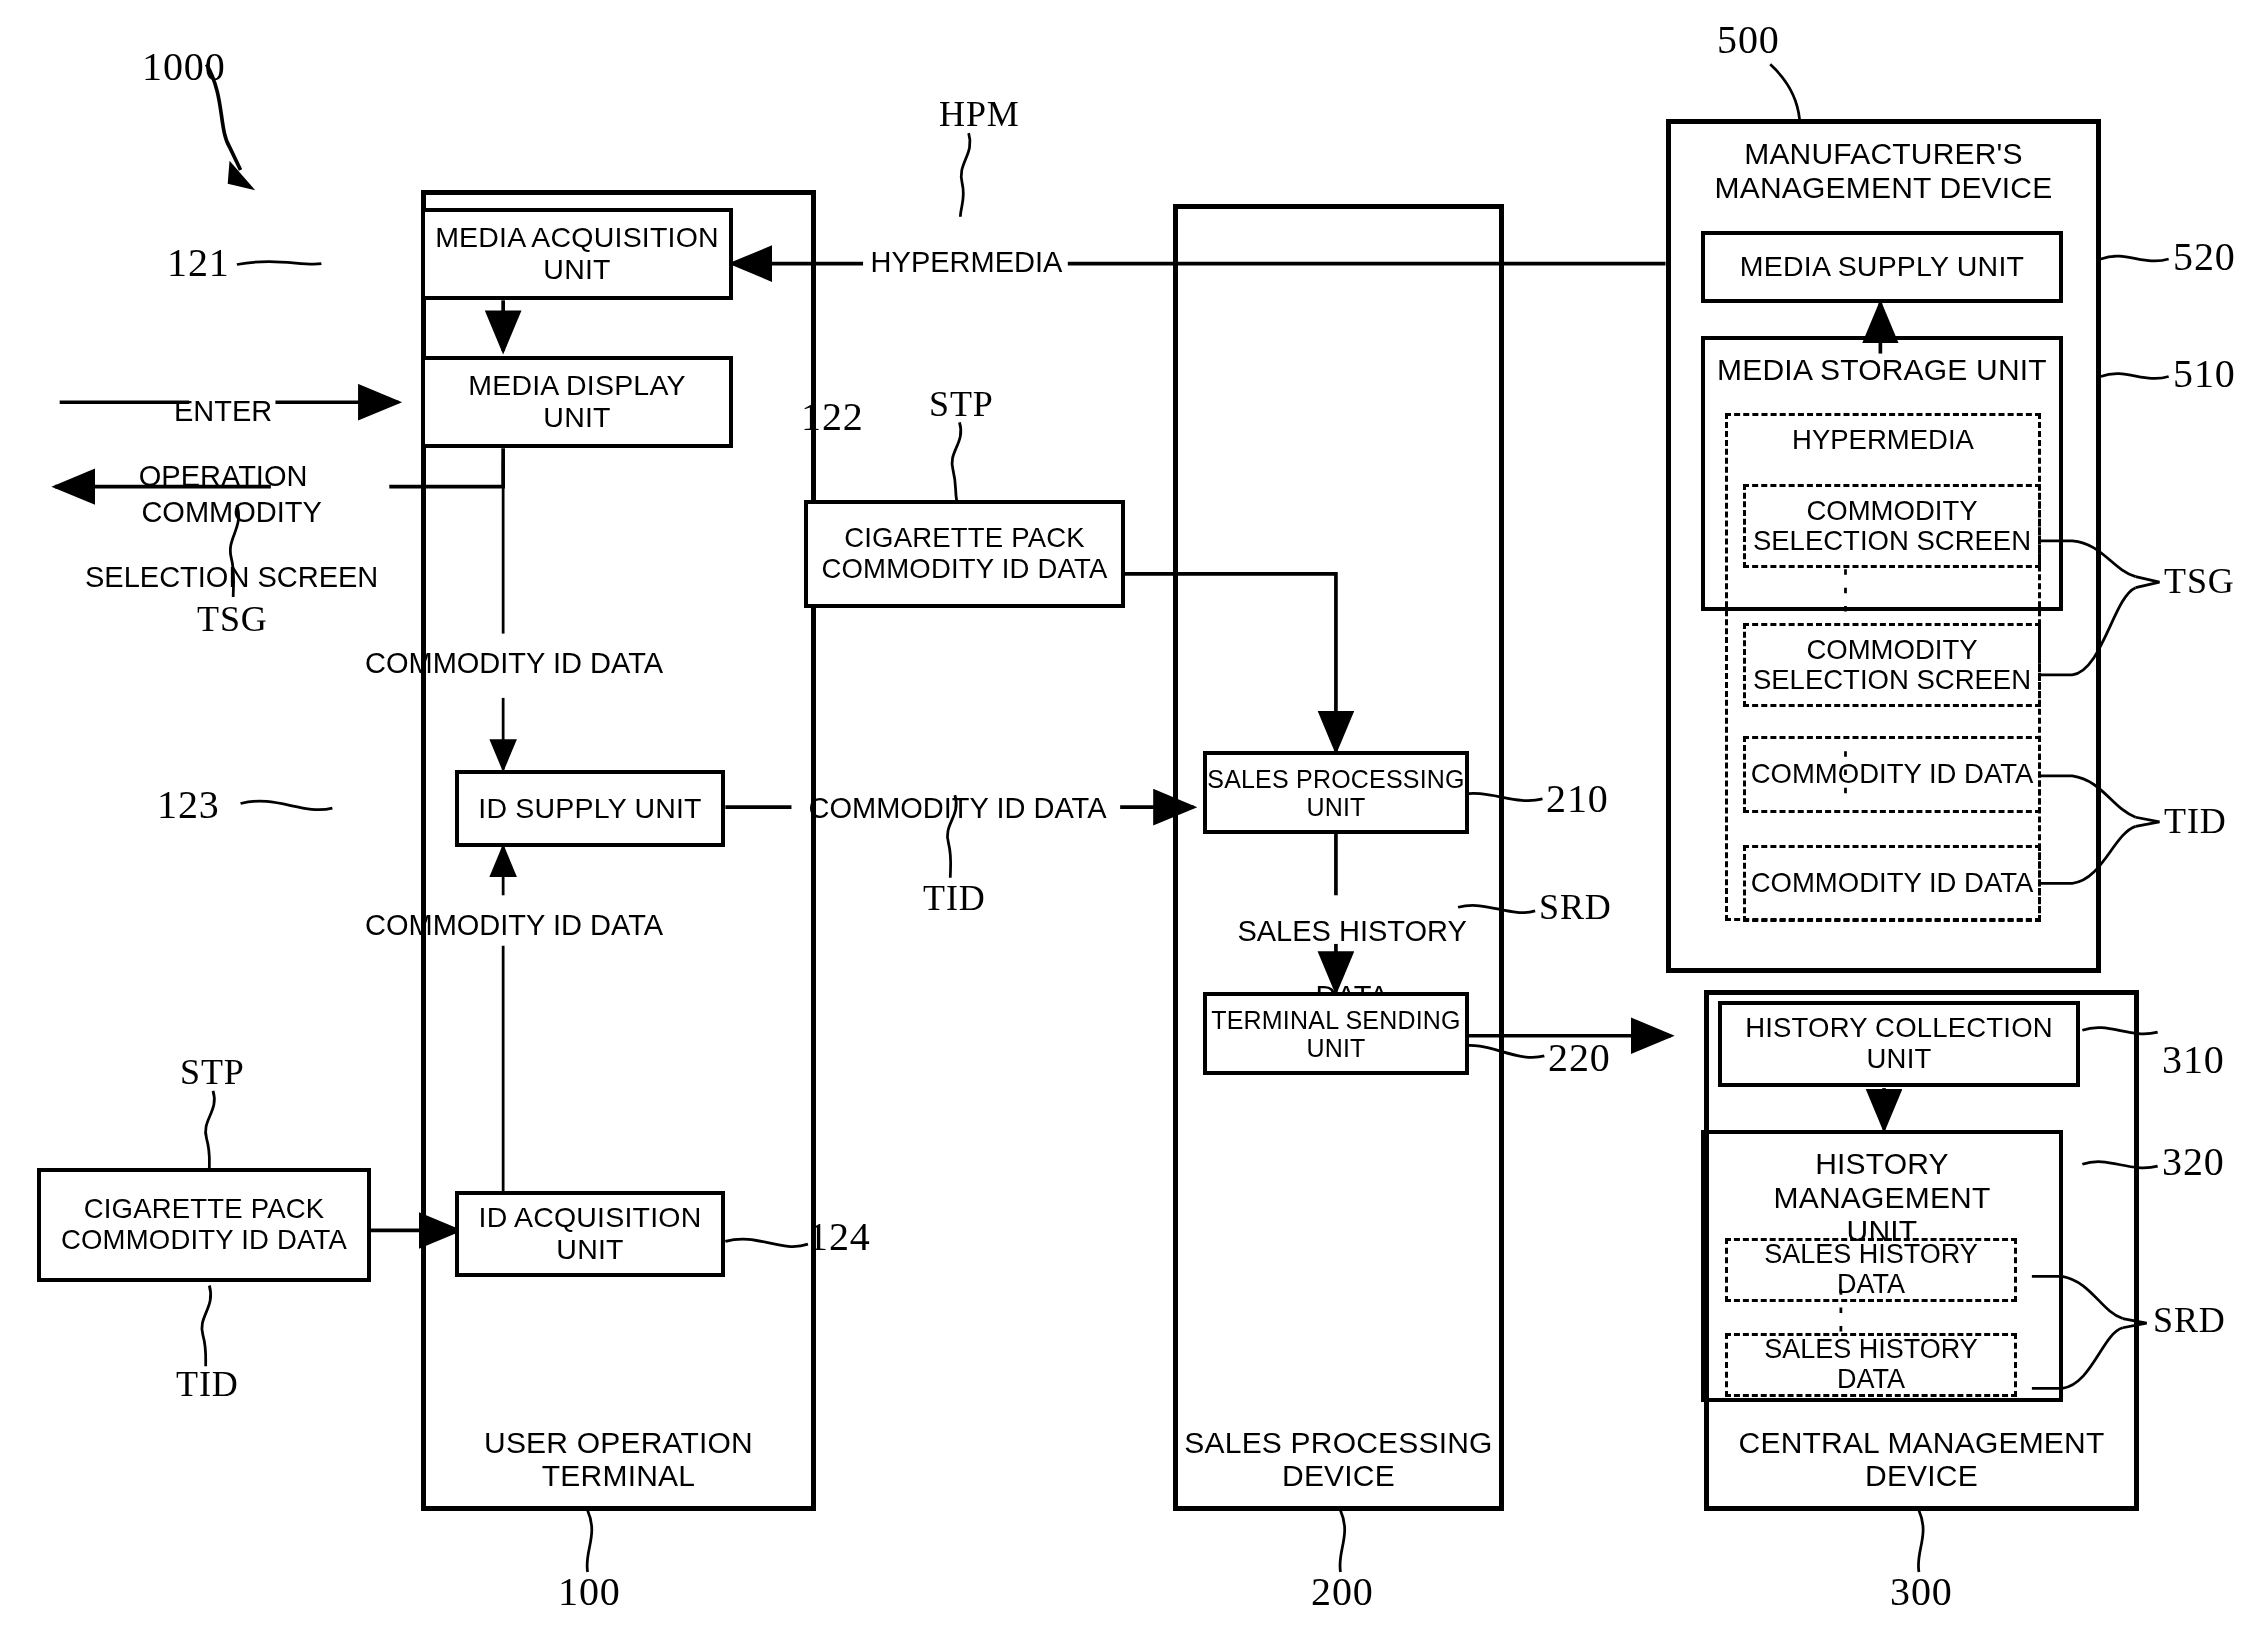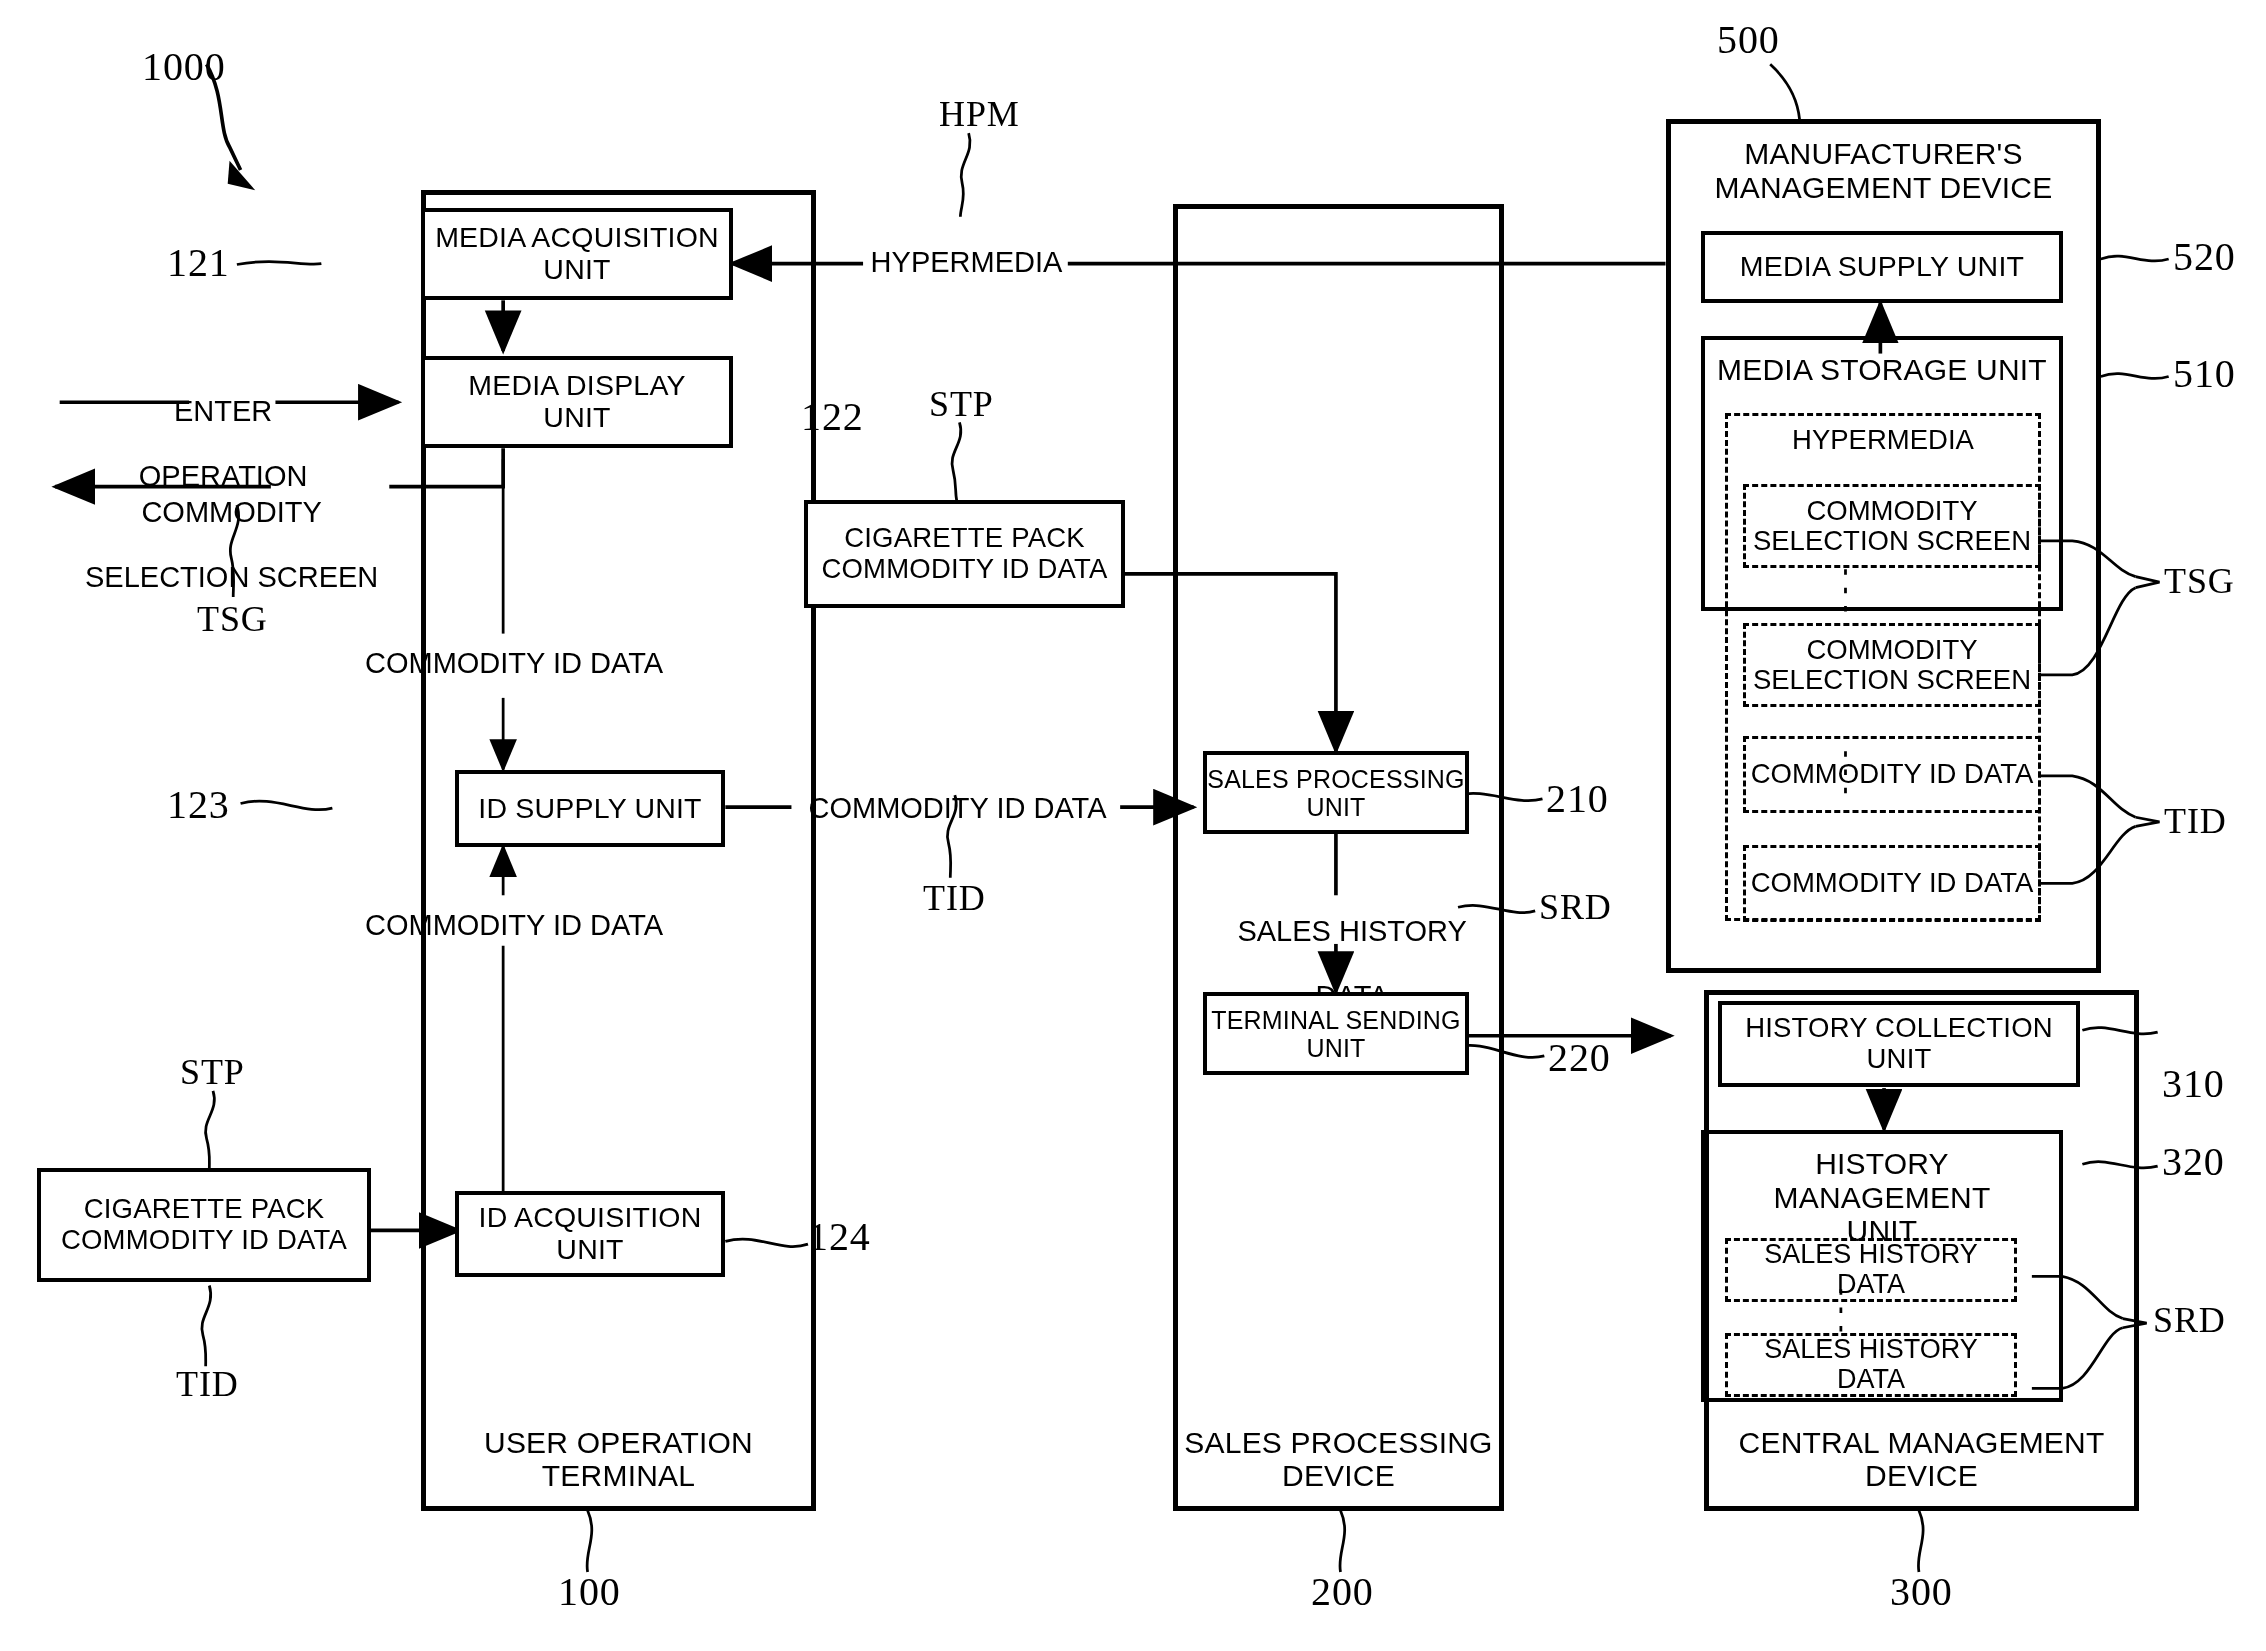--- a/index.html
+++ b/index.html
@@ -237,21 +237,21 @@
     <div>
       <span>MEDIA DISPLAY</span><br>
       <span>UNIT</span>
     </div>
   </div>
   <div class="refnum" style="left:801px; top:397px;">122</div>
 
   <div class="box" style="left:455px; top:770px; width:270px; height:77px;">
     <div>ID SUPPLY UNIT</div>
   </div>
-  <div class="refnum" style="left:167px; top:785px;">123</div>
+  <div class="refnum" style="left:157px; top:785px;">123</div>
 
   <div class="box" style="left:455px; top:1191px; width:270px; height:86px;">
     <div>
       <span>ID ACQUISITION</span><br>
       <span>UNIT</span>
     </div>
   </div>
   <div class="refnum" style="left:808px; top:1217px;">124</div>
 
   <div class="lbl" style="left:365px; top:647px; width:275px;">COMMODITY ID DATA</div>
@@ -375,21 +375,21 @@
     </div>
   </div>
   <div class="refnum" style="left:1890px; top:1572px;">300</div>
 
   <div class="box" style="left:1701px; top:1001px; width:362px; height:86px; font-size:27.5px;margin-left:17px;">
     <div>
       <span>HISTORY COLLECTION</span><br>
       <span>UNIT</span>
     </div>
   </div>
-  <div class="refnum" style="left:2162px; top:1064px;">310</div>
+  <div class="refnum" style="left:2162px; top:1040px;">310</div>
 
   <div class="box outer" style="left:1701px; top:1130px; width:362px; height:272px; border-width:4.6px;">
     <div class="outer-title">
       <span>HISTORY MANAGEMENT</span><br>
       <span>UNIT</span>
     </div>
   </div>
   <div class="refnum" style="left:2162px; top:1142px;">320</div>
 
   <div class="dashed" style="left:1725px; top:1238px; width:292px; height:64px; font-size:27px;">

